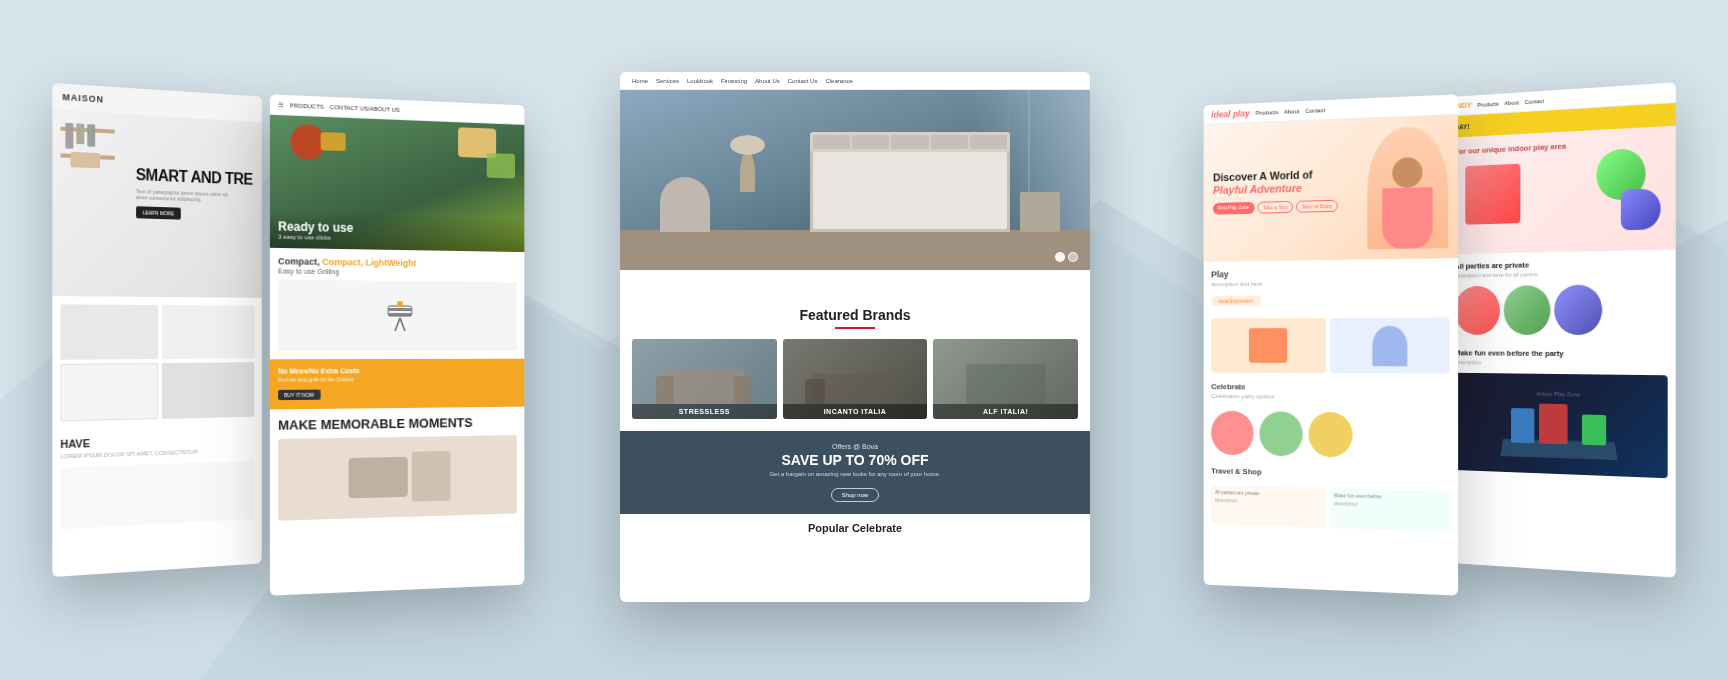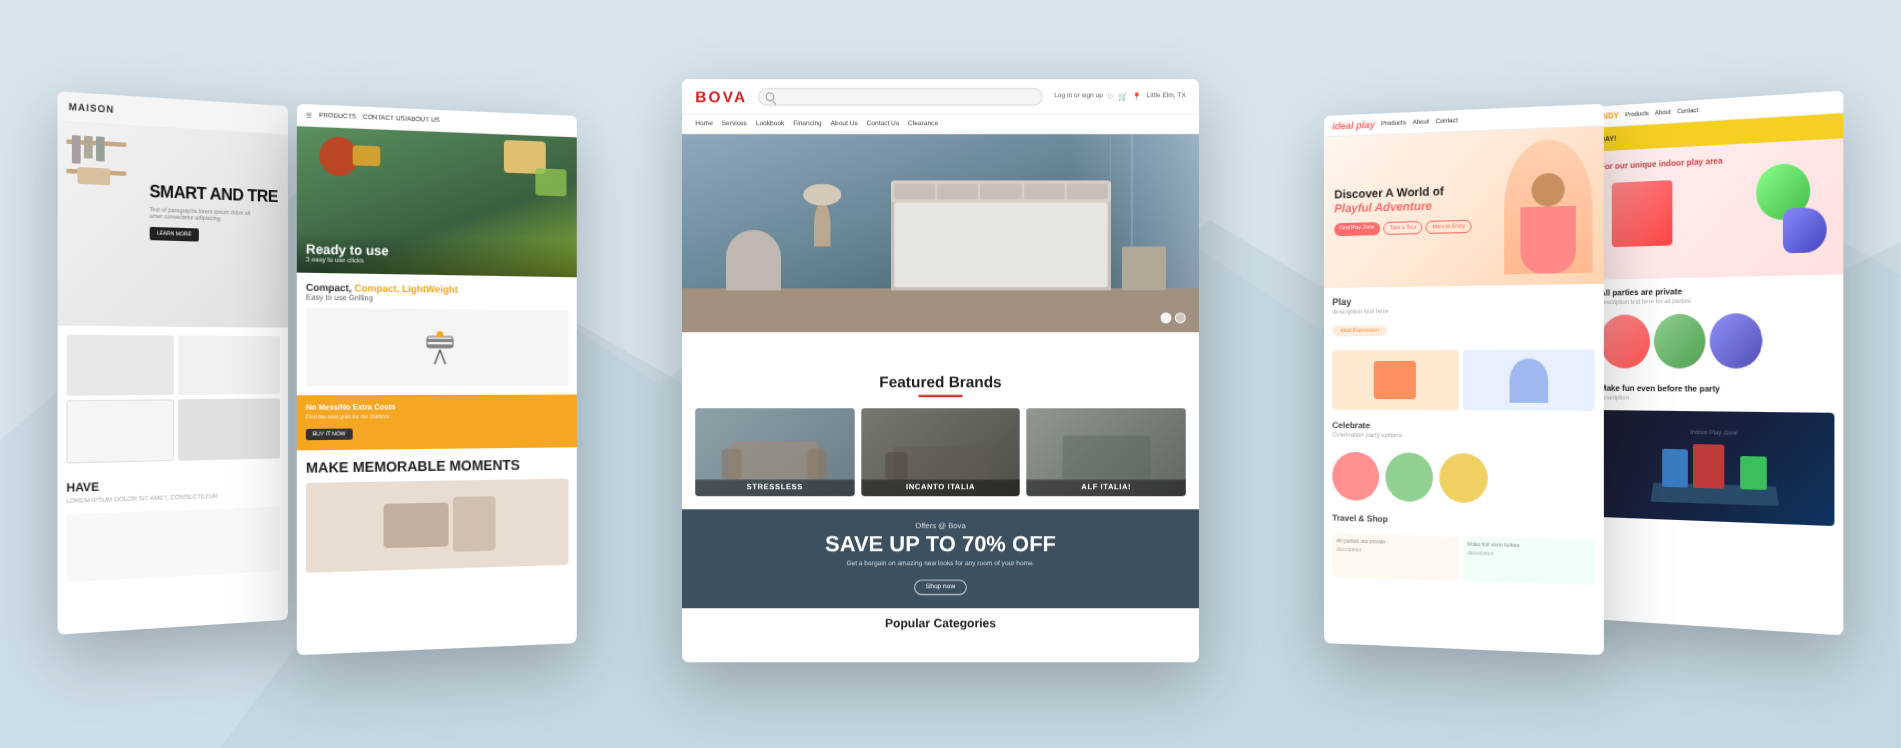--- a/index.html
+++ b/index.html
@@ -265,21 +265,21 @@
       background: #3d5060;
       padding: 12px;
       text-align: center;
     }
     .bova-offers-sub {
       font-size: 7px;
       color: rgba(255,255,255,0.8);
       margin-bottom: 2px;
     }
     .bova-offers-main {
-      font-size: 20px;
+      font-size: 14px;
       font-weight: 900;
       color: #fff;
       margin-bottom: 3px;
     }
     .bova-offers-desc {
       font-size: 6px;
       color: rgba(255,255,255,0.75);
       margin-bottom: 6px;
     }
     .bova-shop-btn {
@@ -460,33 +460,20 @@
       <div style="font-size:13px;font-weight:900;color:#222;text-transform:uppercase;">MAKE MEMORABLE MOMENTS</div>
       <div style="height:80px;background:#e8ddd0;border-radius:3px;margin-top:6px;overflow:hidden;display:flex;align-items:center;justify-content:center;">
         <div style="width:60px;height:40px;background:#c0b0a0;border-radius:4px;margin-right:4px;"></div>
         <div style="width:40px;height:50px;background:#d0c0b0;border-radius:4px;"></div>
       </div>
     </div>
   </div>
 
   <div class="card card-bova">
 
-    <div class="bova-header">
-      <div class="bova-logo">BOVA</div>
-      <div class="bova-searchbar">
-        <div class="bova-search-icon"></div>
-      </div>
-      <div class="bova-header-icons">
-        <span style="font-size:6px;color:#666;">Log in or sign up</span>
-        <span>♡</span>
-        <span>🛒</span>
-        <span>📍</span>
-        <span style="font-size:6px;">Little Elm, TX</span>
-      </div>
-    </div>
 
     <div class="bova-nav">
       <span>Home</span>
       <span>Services</span>
       <span>Lookbook</span>
       <span>Financing</span>
       <span>About Us</span>
       <span>Contact Us</span>
       <span>Clearance</span>
     </div>
@@ -552,21 +539,21 @@
     </div>
 
     <div class="bova-offers">
       <div class="bova-offers-sub">Offers @ Bova</div>
       <div class="bova-offers-main">SAVE UP TO 70% OFF</div>
       <div class="bova-offers-desc">Get a bargain on amazing new looks for any room of your home.</div>
       <div class="bova-shop-btn">Shop now</div>
     </div>
 
     <div class="bova-popular">
-      <div class="bova-popular-title">Popular Categories</div>
+      <div class="bova-popular-title">Popular Celebrate</div>
     </div>
   </div>
 
   <div class="card card-kids">
     <div class="kids-nav">
       <span class="kids-logo">ideal play</span>
       <span>Products</span>
       <span>About</span>
       <span>Contact</span>
     </div>

